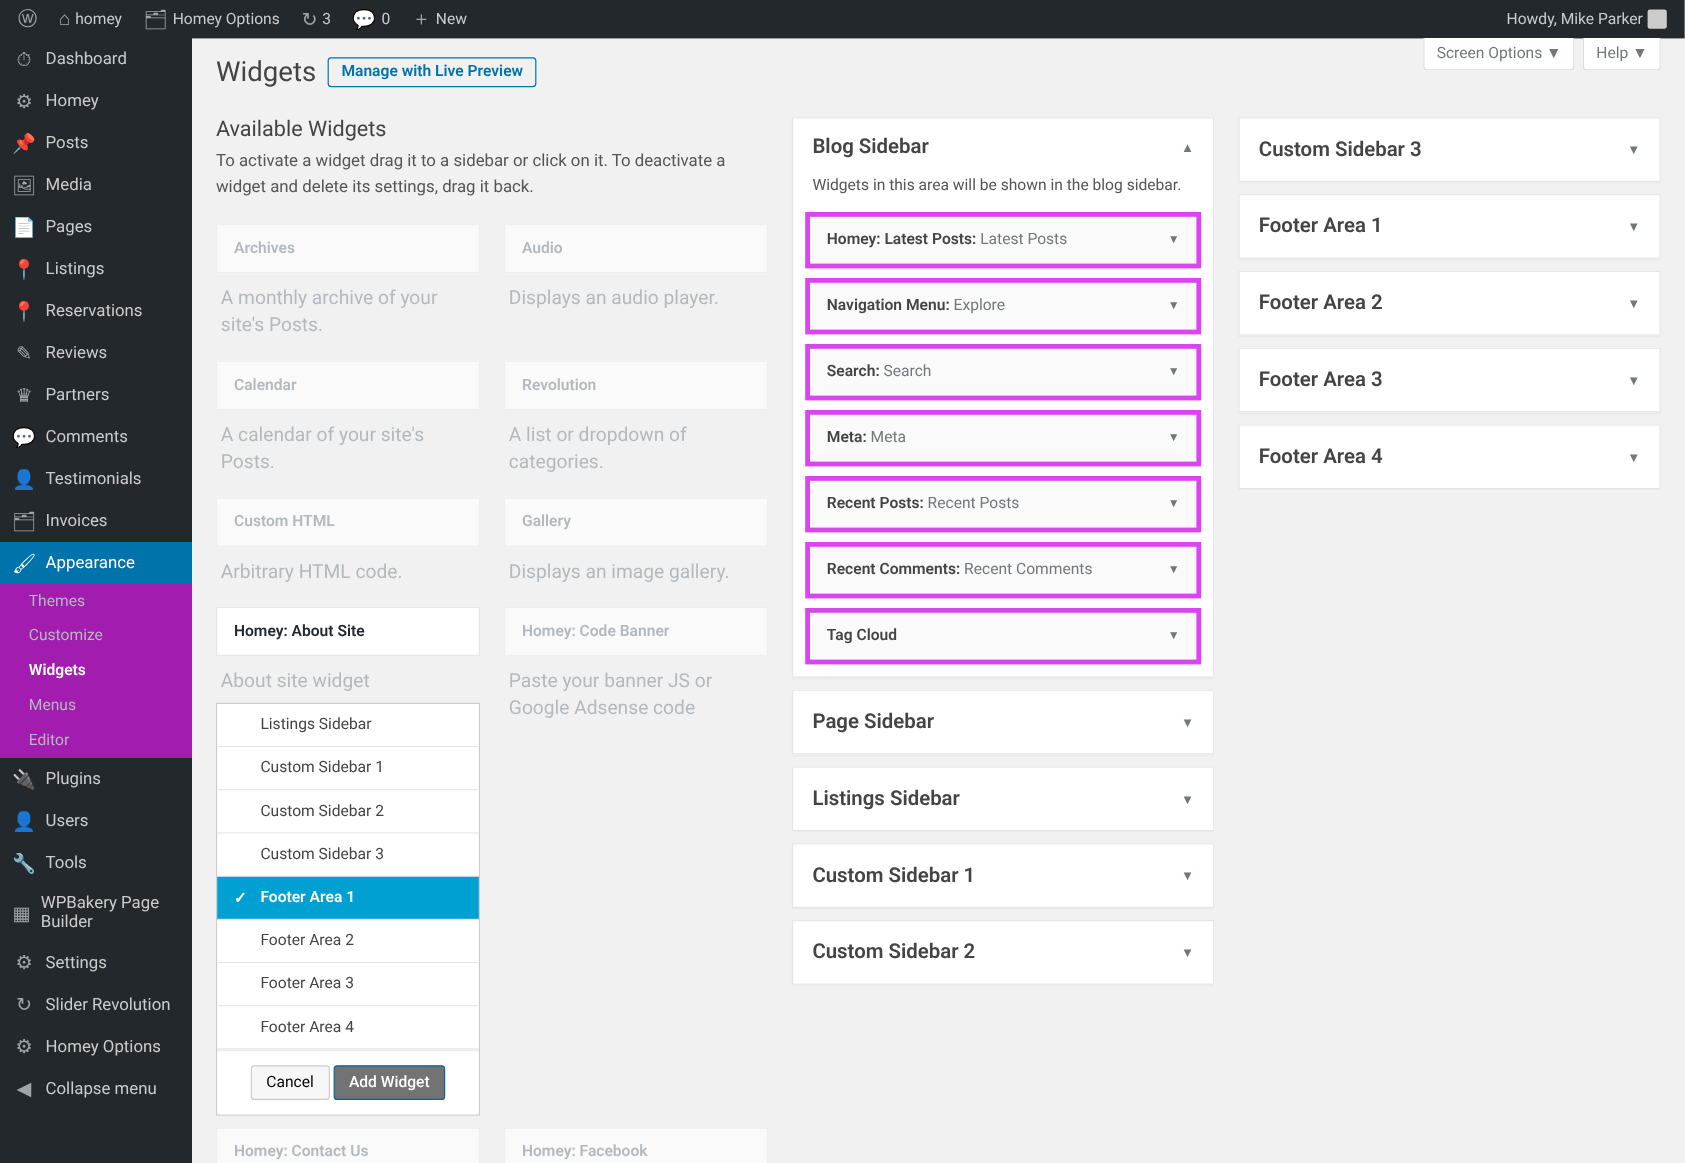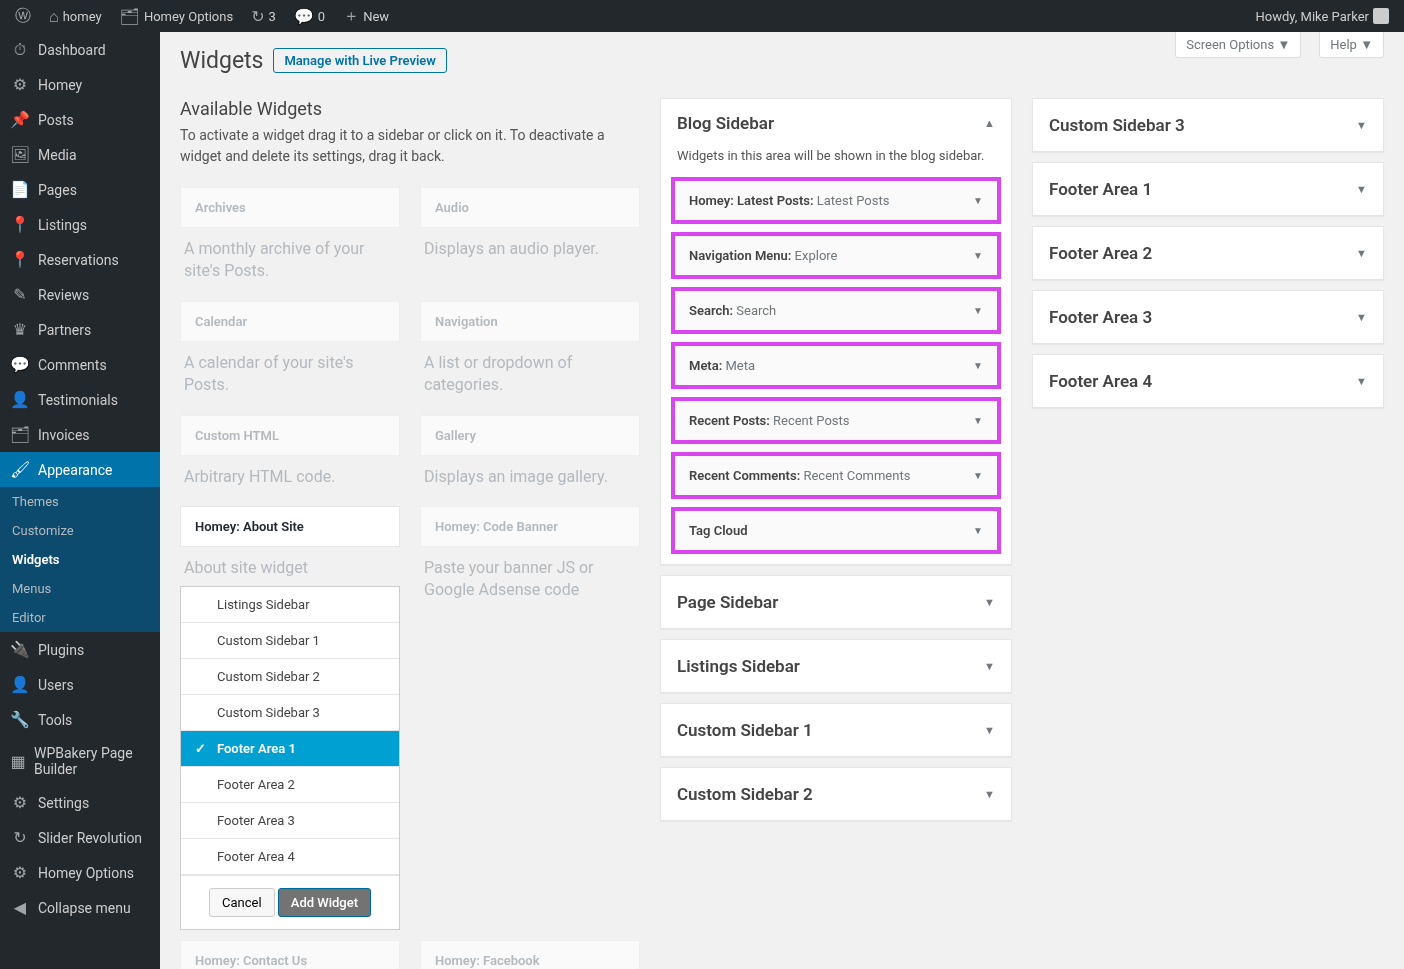--- a/index.html
+++ b/index.html
@@ -13,26 +13,26 @@
 .avatar { width: 16px; height: 16px; background: #ccc; border-radius: 2px; }
 
 .layout { display: flex; height: calc(100% - 32px); }
 
 .sidebar { width: 160px; background: #23282d; color: #ccc; font-size: 14px; overflow-y: auto; }
 .menu-item { display: flex; align-items: center; gap: 8px; padding: 8px 10px; cursor: pointer; }
 .menu-item .mi-ico { width: 20px; text-align: center; color: #a0a5aa; font-size: 16px; }
 .menu-item.active { background: #0073aa; color: #fff; position: relative; }
 .menu-item.active .mi-ico { color: #fff; }
 .menu-item.active::after { content: ""; position: absolute; right: -8px; top: 50%; transform: translateY(-50%); border: 8px solid transparent; border-right-color: #f1f1f1; }
-.submenu { background: #0c4a6e; }
+.submenu { background: #a21caf; padding-left: 12px; }
 .submenu-item { padding: 7px 12px; cursor: pointer; color: #b4b9be; font-size: 13px; }
 .submenu-item.active { color: #fff; font-weight: 600; }
 
 .main { flex: 1; padding: 0 20px 40px 20px; overflow-y: auto; position: relative; }
-.screen-meta { position: absolute; right: 20px; top: 0; display: flex; gap: 18px; }
+.screen-meta { position: absolute; right: 20px; top: 0; display: flex; gap: 7px; }
 .screen-meta button { background: #fff; border: 1px solid #ddd; border-top: none; padding: 5px 10px; font-size: 13px; color: #72777c; cursor: pointer; border-radius: 0 0 3px 3px; }
 
 h1.page-title { font-size: 23px; font-weight: 400; padding: 15px 0 4px 0; display: flex; align-items: center; gap: 10px; }
 .page-title .btn-preview { border: 1px solid #0073aa; color: #0073aa; padding: 4px 10px; font-size: 13px; font-weight: 600; border-radius: 3px; cursor: pointer; }
 
 .widgets-holder { display: flex; gap: 20px; margin-top: 20px; align-items: flex-start; }
 .avail-col { width: 460px; }
 .avail-col h2 { font-size: 18px; font-weight: 400; margin-bottom: 6px; }
 .avail-desc { font-size: 14px; color: #555; margin-bottom: 20px; line-height: 1.5; }
 .widget-grid { display: grid; grid-template-columns: 1fr 1fr; gap: 10px 20px; }
@@ -220,21 +220,21 @@
             </div>
             <div class="widget-card dim">
               <div class="wc-title">Audio</div>
               <div class="wc-desc">Displays an audio player.</div>
             </div>
             <div class="widget-card dim">
               <div class="wc-title">Calendar</div>
               <div class="wc-desc">A calendar of your site's Posts.</div>
             </div>
             <div class="widget-card dim">
-              <div class="wc-title">Navigation</div>
+              <div class="wc-title">Revolution</div>
               <div class="wc-desc">A list or dropdown of categories.</div>
             </div>
             <div class="widget-card dim">
               <div class="wc-title">Custom HTML</div>
               <div class="wc-desc">Arbitrary HTML code.</div>
             </div>
             <div class="widget-card dim">
               <div class="wc-title">Gallery</div>
               <div class="wc-desc">Displays an image gallery.</div>
             </div>

